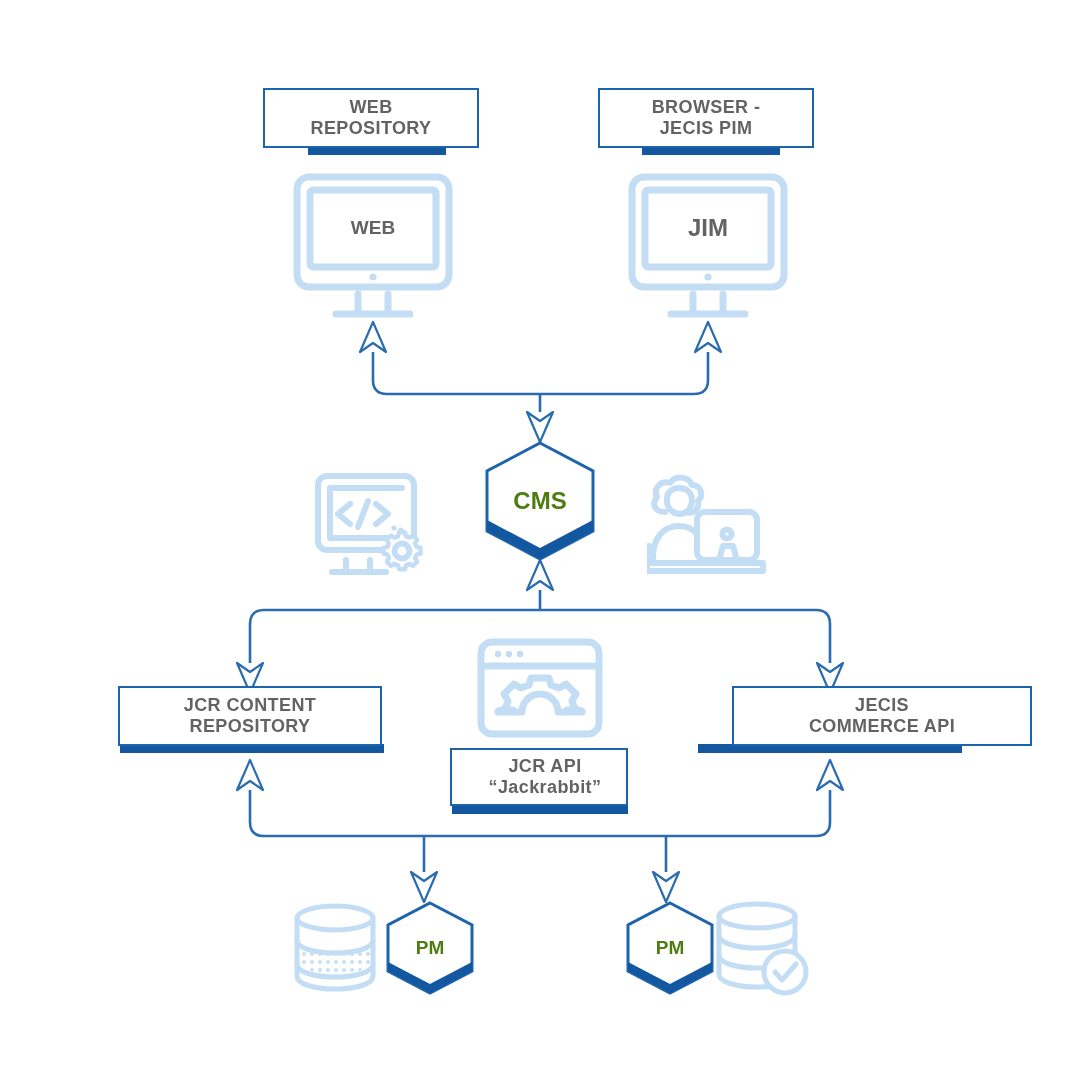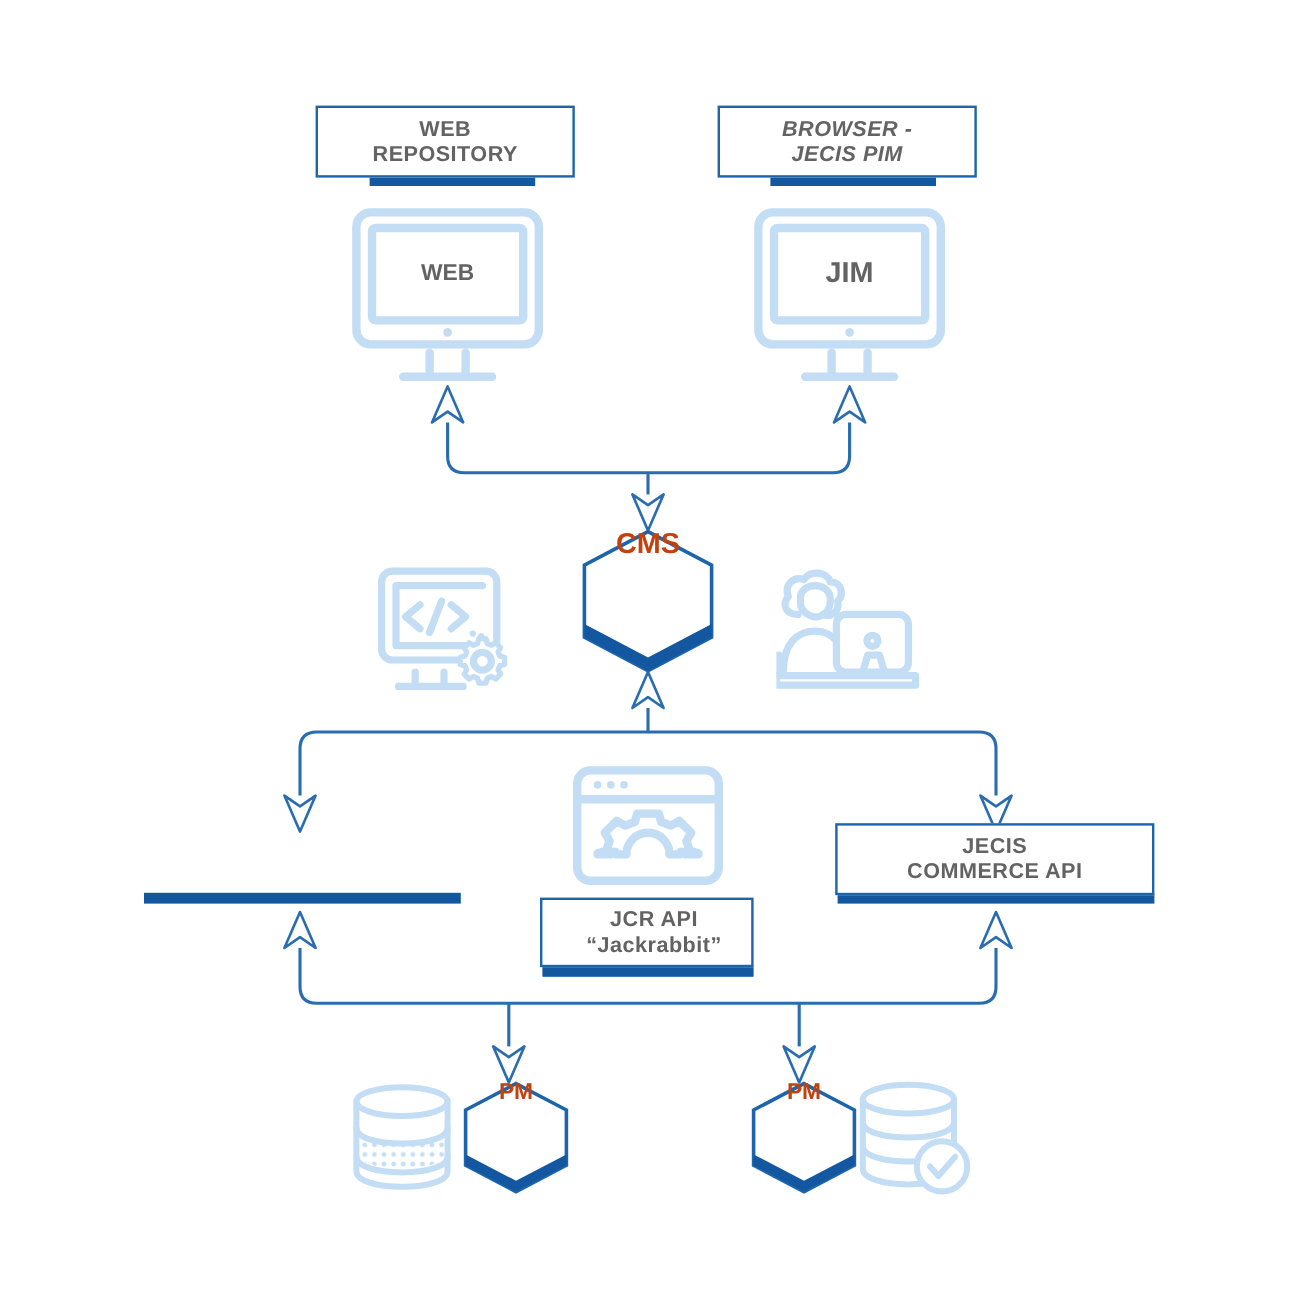--- a/index.html
+++ b/index.html
@@ -51,22 +51,23 @@
     z-index: 3;
   }
 
   
   .hex-wrap { position: absolute; z-index: 5; }
   .hex-wrap .hexlabel {
     position: absolute;
     left: 0; top: 0;
     width: 100%; height: 100%;
     display: flex;
+    align-items: center;
     justify-content: center;
-    color: #c2410c;
+    color: #4d7c0f;
     font-weight: bold;
   }
 
   
   .deco { position: absolute; z-index: 2; }
 
   
   .mon-wrap { position: absolute; z-index: 3; }
   .mon-wrap .monlabel {
     position: absolute;
@@ -123,21 +124,21 @@
 
   <div class="plate-bar" style="left:308px; top:146px; width:138px;"></div>
   <div class="plate" style="left:263px; top:88px; width:216px; height:60px;">
     <div class="txt" style="font-size:18px;">
       <span>WEB</span><br>
       <span>REPOSITORY</span>
     </div>
   </div>
 
   <div class="plate-bar" style="left:642px; top:146px; width:138px;"></div>
-  <div class="plate" style="left:598px; top:88px; width:216px; height:60px;font-style:italic;">
+  <div class="plate" style="left:598px; top:88px; width:216px; height:60px;">
     <div class="txt" style="font-size:18px;">
       <span>BROWSER -</span><br>
       <span>JECIS PIM</span>
     </div>
   </div>
 
   <div class="mon-wrap" style="left:292px; top:172px; width:162px; height:150px;">
     <svg width="162" height="150" viewBox="0 0 162 150">
       <g fill="none" stroke="#c3ddf4" stroke-width="7" stroke-linecap="round" stroke-linejoin="round">
         <rect x="5" y="5" width="152" height="110" rx="12"></rect>
@@ -224,23 +225,29 @@
     <svg width="116" height="122" viewBox="0 0 116 122">
       <polygon points="58,3 111,31 111,91 58,119 5,91 5,31" fill="#ffffff" stroke="#1d64ab" stroke-width="3"></polygon>
       <path d="M 5 80 L 58 108 L 111 80 L 111 91 L 58 119 L 5 91 Z" fill="#1257a0"></path>
     </svg>
     <div class="hexlabel" style="font-size:24px; padding-bottom:8px;">
       <span>CMS</span>
     </div>
   </div>
 
   <div class="plate-bar" style="left:120px; top:744px; width:264px;"></div>
+  <div class="plate" style="left:118px; top:686px; width:264px; height:60px;">
+    <div class="txt" style="font-size:18px;">
+      <span>JCR CONTENT</span><br>
+      <span>REPOSITORY</span>
+    </div>
+  </div>
 
   <div class="plate-bar" style="left:698px; top:744px; width:264px;"></div>
-  <div class="plate" style="left:696px; top:686px; width:266px; height:60px;text-align:center;">
+  <div class="plate" style="left:732px; top:686px; width:300px; height:60px;text-align:center;">
     <div class="txt" style="font-size:18px;">
       <span>JECIS</span><br>
       <span>COMMERCE API</span>
     </div>
   </div>
 
   <div class="deco" style="left:476px; top:638px; width:128px; height:100px;">
     <svg width="128" height="100" viewBox="0 0 128 100">
       <g fill="none" stroke="#c3ddf4" stroke-width="7" stroke-linecap="round" stroke-linejoin="round">
         <rect x="5" y="4" width="118" height="92" rx="11"></rect>

